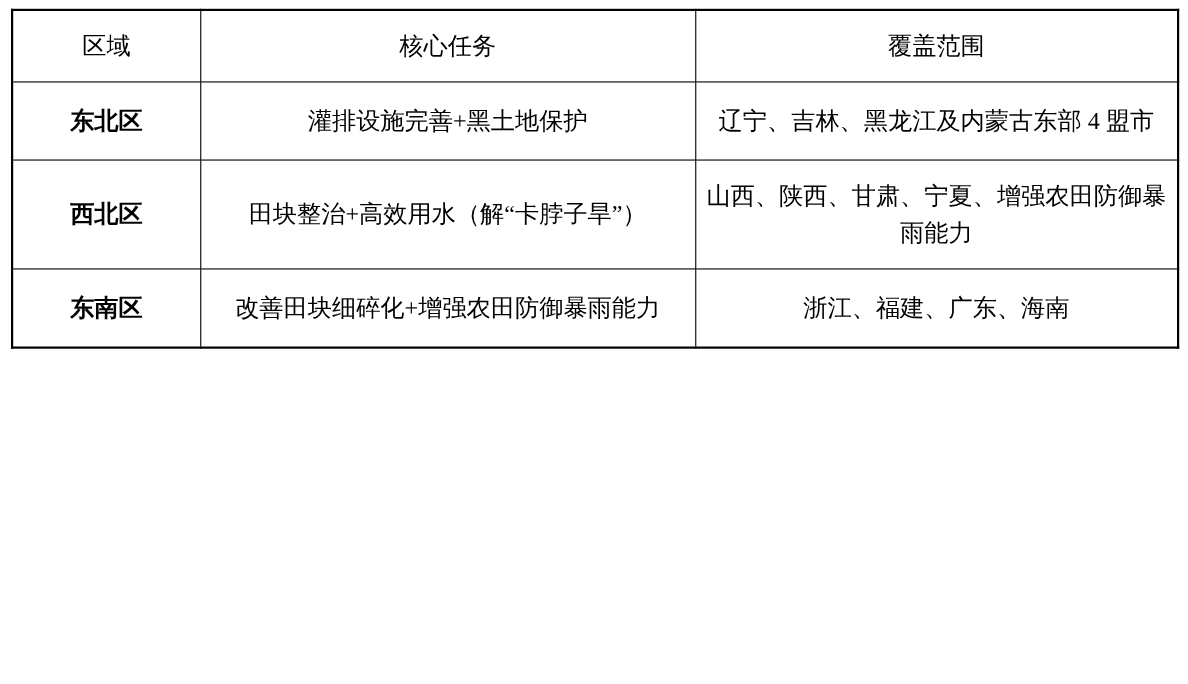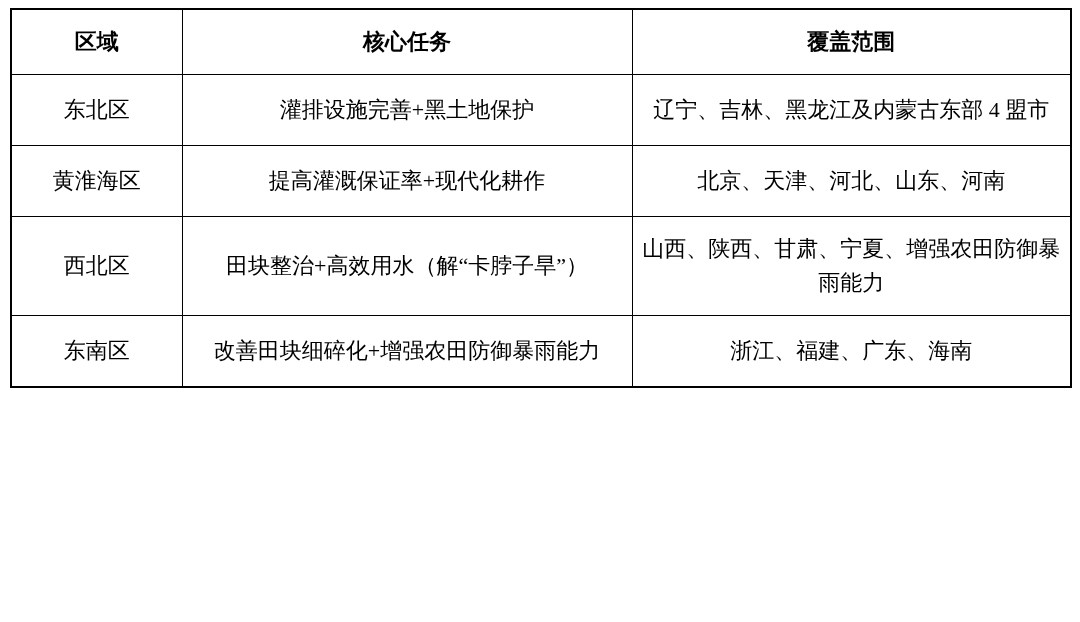--- a/index.html
+++ b/index.html
@@ -28,27 +28,27 @@
   table.region-table td {
     border: 1px solid #000000;
     text-align: center;
     vertical-align: middle;
     font-size: 22px;
     line-height: 1.55;
     padding: 4px 8px;
     overflow: hidden;
   }
   table.region-table th {
-    font-weight: bold;
+    font-weight: normal;
     height: 56px;
     margin-top: 45px;
   }
   tr.row-normal td { height: 62px; }
   tr.row-tall td   { height: 90px; }
-  td.region-cell   { font-weight: normal; }
+  td.region-cell   { font-weight: bold; }
   col.col-region   { width: 171px; }
   col.col-task     { width: 450px; }
   col.col-coverage { width: 439px; }
 </style>
 </head>
 <body>
 
 <div class="doc">
   <table class="region-table">
     <colgroup>
@@ -62,25 +62,20 @@
         <th>核心任务</th>
         <th>覆盖范围</th>
       </tr>
     </thead>
     <tbody>
       <tr class="row-normal">
         <td class="region-cell">东北区</td>
         <td class="task-cell">灌排设施完善+黑土地保护</td>
         <td class="coverage-cell">辽宁、吉林、黑龙江及内蒙古东部 4 盟市</td>
       </tr>
-      <tr class="row-normal">
-        <td class="region-cell">黄淮海区</td>
-        <td class="task-cell">提高灌溉保证率+现代化耕作</td>
-        <td class="coverage-cell">北京、天津、河北、山东、河南</td>
-      </tr>
       <tr class="row-tall">
         <td class="region-cell">西北区</td>
         <td class="task-cell">田块整治+高效用水（解“卡脖子旱”）</td>
         <td class="coverage-cell">山西、陕西、甘肃、宁夏、增强农田防御暴雨能力</td>
       </tr>
       <tr class="row-normal">
         <td class="region-cell">东南区</td>
         <td class="task-cell">改善田块细碎化+增强农田防御暴雨能力</td>
         <td class="coverage-cell">浙江、福建、广东、海南</td>
       </tr>

